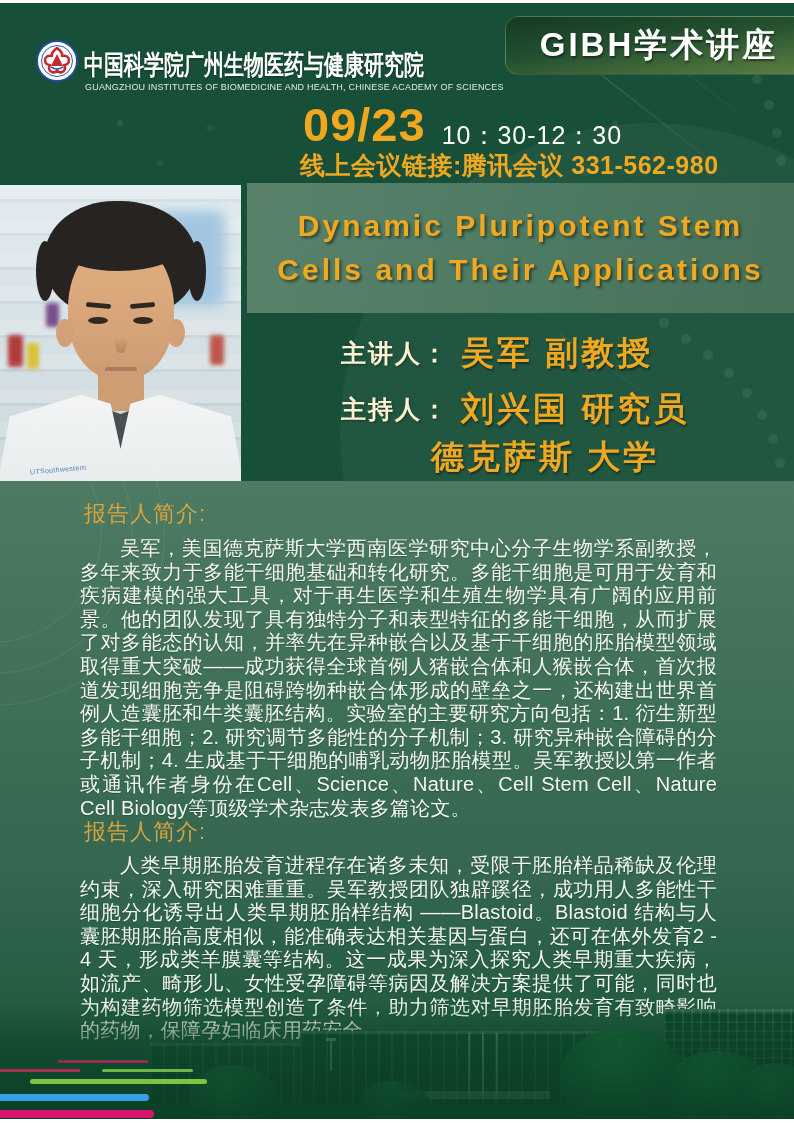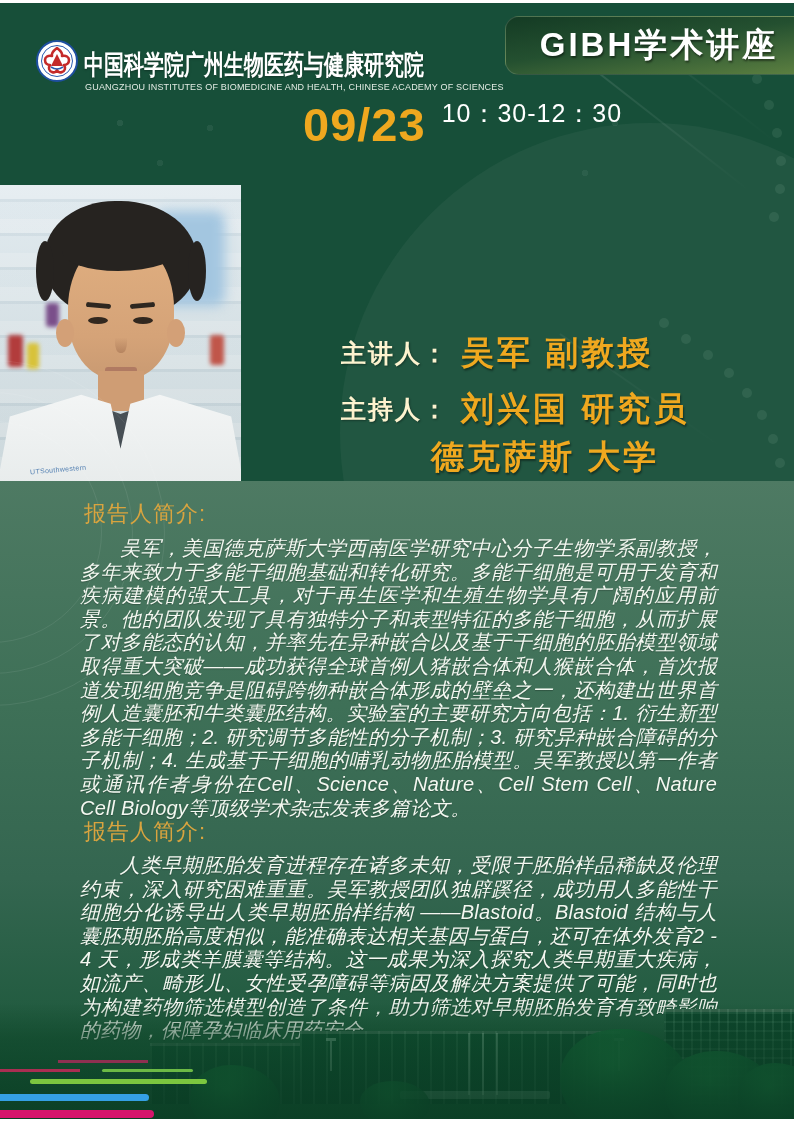--- a/index.html
+++ b/index.html
@@ -45,21 +45,21 @@
   }
   .badge{
     position:absolute; left:505px; top:13px; width:308px; height:59px; border-radius:14px;
     background:linear-gradient(172deg, var(--badge-grad-top,#143b24) 0%, #245030 45%, var(--badge-grad-bottom,#5e8141) 100%);
     border:1px solid rgba(255,255,255,.14); box-sizing:border-box;
     display:flex; align-items:center; justify-content:center;
     color:#ffffff; font-size:33px; font-weight:bold; letter-spacing:3px;
     text-shadow:1px 2px 2px rgba(0,0,0,.45);
   }
   
-  .date-row{position:absolute; left:303px; top:94px; display:flex; align-items:flex-start;}
+  .date-row{position:absolute; left:303px; top:94px; display:flex; align-items:flex-end;}
   .date{color:var(--gold,#efa81f); font-size:47px; font-weight:bold; letter-spacing:1px;}
   .time{color:#ffffff; font-size:25px; font-weight:500; margin-left:16px; letter-spacing:1px;}
   .meeting{position:absolute; left:300px; top:146px; color:var(--gold,#efa81f); font-size:25px; font-weight:600; letter-spacing:.5px;}
   
   .photo{position:absolute; left:0; top:182px; width:241px; height:296px; overflow:hidden;
     background:linear-gradient(180deg,#e0e9ee 0%,#d2dde1 55%,#c6d2d6 100%);}
   .photo .shelves{position:absolute; inset:0;
     background:
       repeating-linear-gradient(180deg, rgba(255,255,255,.45) 0 14px, rgba(150,175,190,.28) 14px 17px, rgba(230,240,245,.35) 17px 34px);
     opacity:.5;}
@@ -120,21 +120,21 @@
   .arcs, .arcs:before, .arcs:after{position:absolute; border:1px solid rgba(255,255,255,.08); border-radius:50%;}
   .arcs{left:-120px; top:400px; width:220px; height:220px;}
   .arcs:before{content:""; left:-30px; top:-30px; width:280px; height:280px;}
   .arcs:after{content:""; left:-62px; top:-62px; width:344px; height:344px;}
   .sec-label{position:absolute; left:84px; color:var(--gold-soft,#d9a43f); font-size:22px; font-weight:400; letter-spacing:1px;}
   .sec-label.bio-label{top:496px;}
   .sec-label.abs-label{top:814px;}
   .para{position:absolute; left:80px; width:637px; margin:0;
     color:var(--text-light,#f4f8f1); font-size:20px; line-height:23.6px;
     text-align:justify; text-indent:2em; letter-spacing:.2px;
-    text-shadow:0 1px 1px rgba(0,0,0,.25);font-style:italic;}
+    text-shadow:0 1px 1px rgba(0,0,0,.25);}
   .para.bio-text{top:534px;}
   .para.abs-text{top:851px;}
   
   .bottom-strip{position:absolute; left:0; top:1000px; width:794px; height:119px; overflow:hidden;}
   .strip-fade{position:absolute; inset:0;
     background:linear-gradient(180deg, rgba(19,80,47,0) 0%, rgba(13,68,40,.55) 30%, rgba(10,60,36,.85) 100%);}
   .bldg{position:absolute; background:
       repeating-linear-gradient(90deg, rgba(200,255,220,.10) 0 2px, rgba(0,0,0,0) 2px 13px),
       linear-gradient(180deg,#0e4a2f,#0b3f28);
     border-top:3px solid rgba(215,245,225,.22);}
@@ -212,20 +212,21 @@
     </svg>
   </div>
   <div class="inst-cn">中国科学院广州生物医药与健康研究院</div>
   <div class="inst-en">GUANGZHOU INSTITUTES OF BIOMEDICINE AND HEALTH, CHINESE ACADEMY OF SCIENCES</div>
   <div class="badge">GIBH学术讲座</div>
 
   <div class="date-row">
     <span class="date">09/23</span>
     <span class="time">10：30-12：30</span>
   </div>
+  <div class="meeting">线上会议链接:腾讯会议 331-562-980</div>
 
   <div class="photo">
     <div class="shelves"></div>
     <div class="blob b-blue"></div>
     <div class="blob b-red"></div>
     <div class="blob b-yellow"></div>
     <div class="blob b-purple"></div>
     <div class="blob b-red2"></div>
     <div class="hair"></div>
     <div class="face"></div>
@@ -237,20 +238,24 @@
     <div class="eye l"></div>
     <div class="eye r"></div>
     <div class="nose"></div>
     <div class="mouth"></div>
     <div class="neck"></div>
     <div class="shirt"></div>
     <div class="coat"></div>
     <div class="coat-text">UTSouthwestern</div>
   </div>
 
+  <div class="title-panel">
+    <div class="title-line">Dynamic Pluripotent Stem</div>
+    <div class="title-line">Cells and Their Applications</div>
+  </div>
 
   <div class="speakers">
     <div class="sp-row">
       <span class="sp-label">主讲人：</span>
       <span class="sp-name">吴军 副教授</span>
     </div>
     <div class="sp-row host">
       <span class="sp-label">主持人：</span>
       <span class="sp-name">刘兴国 研究员</span>
     </div>

